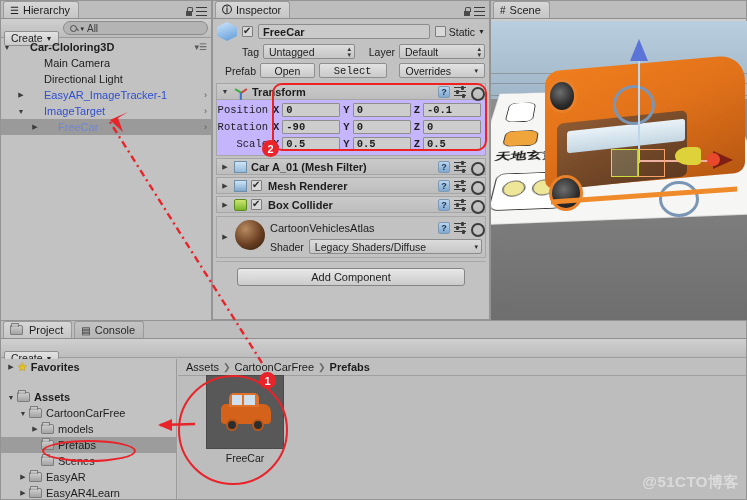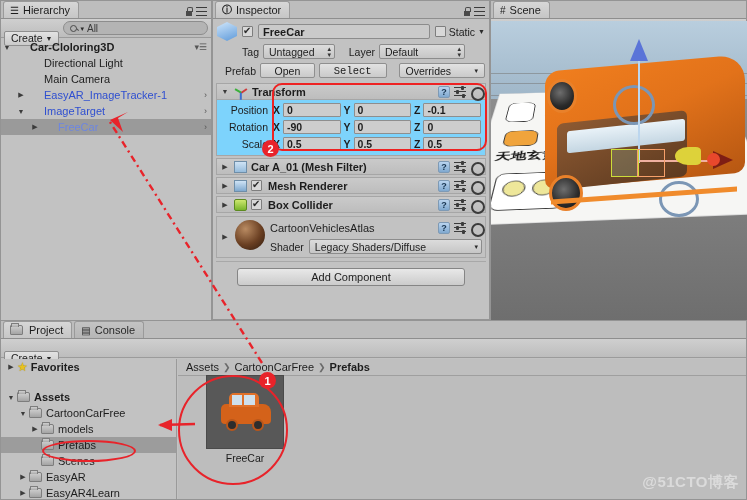--- a/index.html
+++ b/index.html
@@ -154,21 +154,21 @@
   .ic-preset i:nth-child(1){ top:1px; } .ic-preset i:nth-child(2){ top:5px; } .ic-preset i:nth-child(3){ top:9px; }
   .ic-preset b { position:absolute; width:2.5px; height:4px; background:#3b3b3b; border-radius:1px; }
   .ic-preset b:nth-of-type(1){ left:7px; top:-0.5px;} .ic-preset b:nth-of-type(2){ left:2px; top:3.5px;} .ic-preset b:nth-of-type(3){ left:8px; top:7.5px;}
   .ic-gear { width: 12px; height: 12px; position: relative; }
   .ic-gear::before {
     content:""; position:absolute; left:1px; top:1px; width:10px; height:10px;
     border-radius:50%; border: 2.2px solid #3b3b3b;
   }
   .ic-gear::after { content:""; position:absolute; left:4.5px; top:4.5px; width:3px; height:3px; background:#c2c2c2; border-radius:50%; }
 
-  .comp-body { border: 1px solid #a6a6a6; border-top: none; background: #7dd3fc; padding: 1px 0 2px 0; }
+  .comp-body { border: 1px solid #a6a6a6; border-top: none; background: #c4b5fd; padding: 1px 0 2px 0; font-family: Liberation Mono, monospace; }
   .trow { display: flex; align-items: center; height: 16px; margin: 1px 0; }
   .trow .tlabel { width: 56px; text-align: right; padding-right: 5px; font-size: 10.5px; }
   .axis { display: flex; align-items: center; flex: 1; gap: 3px; padding-right: 4px; }
   .axis .ax { font-weight: bold; font-size: 10.5px; }
   .field {
     flex: 1; height: 14px; background: #cdcdcd;
     border: 1px solid #8e8e8e; border-radius: 1px;
     display: flex; align-items: center; padding: 0 3px;
     font-size: 10.5px; font-weight: bold;
   }
@@ -327,25 +327,25 @@
     </div>
     <div class="hlist">
       <div class="hrow">
         <span class="arrow">▼</span>
         <span class="ico"><span class="ico-unity"></span></span>
         <span class="label bold">Car-Cloloring3D</span>
         <span class="chev">▾☰</span>
       </div>
       <div class="hrow" style="padding-left:26px;">
         <span class="ico"><span class="ico-go"></span></span>
-        <span class="label">Directional Light</span>
+        <span class="label">Main Camera</span>
       </div>
       <div class="hrow" style="padding-left:26px;">
         <span class="ico"><span class="ico-go"></span></span>
-        <span class="label">Main Camera</span>
+        <span class="label">Directional Light</span>
       </div>
       <div class="hrow" style="padding-left:14px;">
         <span class="arrow">▶</span>
         <span class="ico"><span class="ico-prefab"></span></span>
         <span class="label blue">EasyAR_ImageTracker-1</span>
         <span class="chev">›</span>
       </div>
       <div class="hrow" style="padding-left:14px;">
         <span class="arrow">▼</span>
         <span class="ico"><span class="ico-prefab"></span></span>
@@ -385,21 +385,21 @@
           <span>FreeCar</span>
         </span>
         <span class="statwrap">
           <span class="cbox"></span>
           <span>Static</span>
           <span class="caret">▼</span>
         </span>
       </div>
       <div class="insp-row2">
         <span class="lbl-r" style="width:42px;">Tag</span>
-        <span class="popup" style="width:72px;">
+        <span class="popup" style="width:92px;">
           <span>Untagged</span>
           <span class="updown">▴<br>▾</span>
         </span>
         <span class="lbl-r" style="width:36px;">Layer</span>
         <span class="popup" style="width:86px;">
           <span>Default</span>
           <span class="updown">▴<br>▾</span>
         </span>
       </div>
       <div class="insp-row3">

